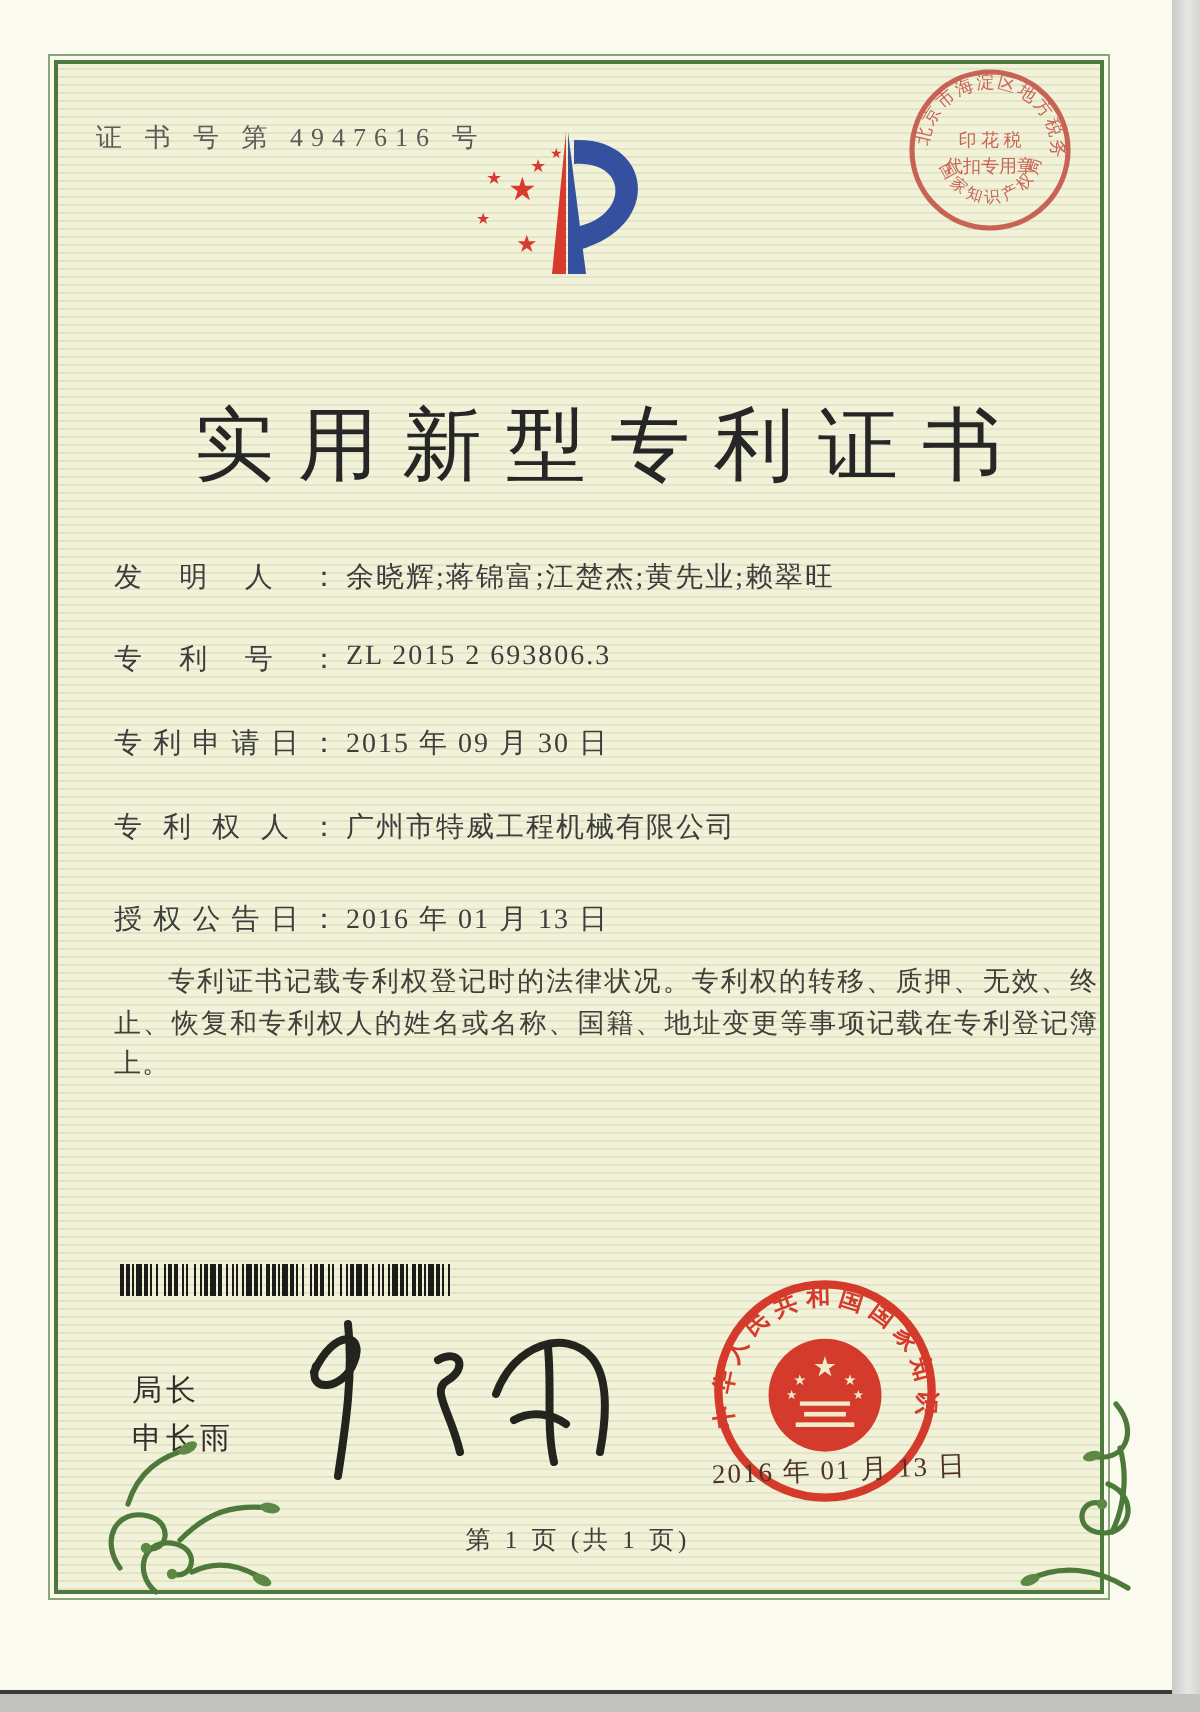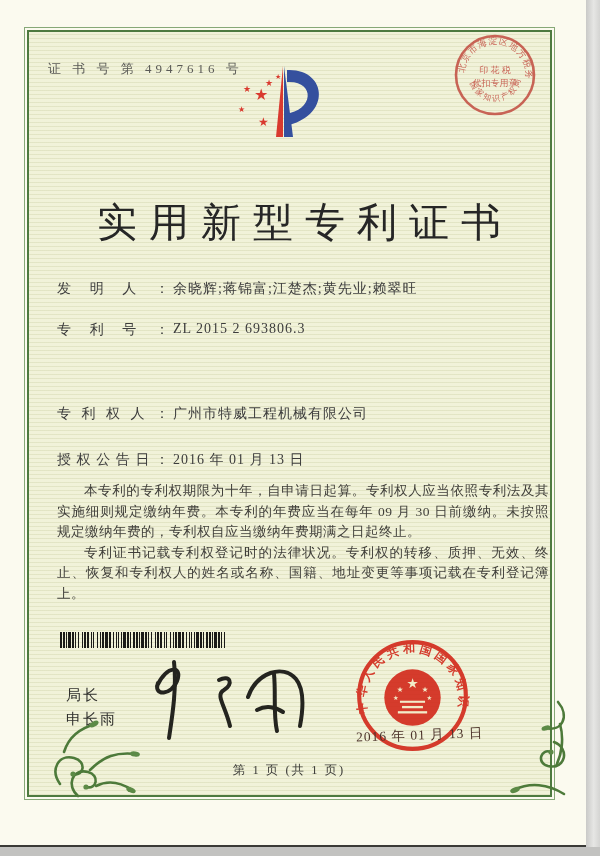--- a/index.html
+++ b/index.html
@@ -98,29 +98,31 @@
   </svg>
 
   <div class="title">实用新型专利证书</div>
 
   <div class="field-row r1">
     <span class="field-label">发明人：</span><span class="field-value">余晓辉;蒋锦富;江楚杰;黄先业;赖翠旺</span>
   </div>
   <div class="field-row r2">
     <span class="field-label">专利号：</span><span class="field-value">ZL 2015 2 693806.3</span>
   </div>
+  <div class="field-row r3">
+    <span class="field-label">专利申请日：</span><span class="field-value">2015 年 09 月 30 日</span>
+  </div>
   <div class="field-row r4">
     <span class="field-label">专利权人：</span><span class="field-value">广州市特威工程机械有限公司</span>
   </div>
   <div class="field-row r5">
     <span class="field-label">授权公告日：</span><span class="field-value">2016 年 01 月 13 日</span>
   </div>
 
   <div class="paras">
-    <p>本专利的专利权期限为十年，自申请日起算。专利权人应当依照专利法及其实施细则规定缴纳年费。本专利的年费应当在每年 09 月 30 日前缴纳。未按照规定缴纳年费的，专利权自应当缴纳年费期满之日起终止。</p>
     <p>专利证书记载专利权登记时的法律状况。专利权的转移、质押、无效、终止、恢复和专利权人的姓名或名称、国籍、地址变更等事项记载在专利登记簿上。</p>
   </div>
 
   <div class="barcode"><span style="width: 2px; background: rgb(27, 27, 24);"></span><span style="width: 1px; background: transparent;"></span><span style="width: 2px; background: rgb(27, 27, 24);"></span><span style="width: 1px; background: transparent;"></span><span style="width: 1px; background: rgb(27, 27, 24);"></span><span style="width: 1px; background: transparent;"></span><span style="width: 3px; background: rgb(27, 27, 24);"></span><span style="width: 1px; background: transparent;"></span><span style="width: 2px; background: rgb(27, 27, 24);"></span><span style="width: 1px; background: transparent;"></span><span style="width: 1px; background: rgb(27, 27, 24);"></span><span style="width: 2px; background: transparent;"></span><span style="width: 1px; background: rgb(27, 27, 24);"></span><span style="width: 3px; background: transparent;"></span><span style="width: 1px; background: rgb(27, 27, 24);"></span><span style="width: 1px; background: transparent;"></span><span style="width: 2px; background: rgb(27, 27, 24);"></span><span style="width: 1px; background: transparent;"></span><span style="width: 2px; background: rgb(27, 27, 24);"></span><span style="width: 2px; background: transparent;"></span><span style="width: 1px; background: rgb(27, 27, 24);"></span><span style="width: 1px; background: transparent;"></span><span style="width: 1px; background: rgb(27, 27, 24);"></span><span style="width: 3px; background: transparent;"></span><span style="width: 1px; background: rgb(27, 27, 24);"></span><span style="width: 2px; background: transparent;"></span><span style="width: 1px; background: rgb(27, 27, 24);"></span><span style="width: 1px; background: transparent;"></span><span style="width: 2px; background: rgb(27, 27, 24);"></span><span style="width: 1px; background: transparent;"></span><span style="width: 3px; background: rgb(27, 27, 24);"></span><span style="width: 1px; background: transparent;"></span><span style="width: 2px; background: rgb(27, 27, 24);"></span><span style="width: 2px; background: transparent;"></span><span style="width: 1px; background: rgb(27, 27, 24);"></span><span style="width: 2px; background: transparent;"></span><span style="width: 1px; background: rgb(27, 27, 24);"></span><span style="width: 1px; background: transparent;"></span><span style="width: 1px; background: rgb(27, 27, 24);"></span><span style="width: 2px; background: transparent;"></span><span style="width: 1px; background: rgb(27, 27, 24);"></span><span style="width: 1px; background: transparent;"></span><span style="width: 3px; background: rgb(27, 27, 24);"></span><span style="width: 1px; background: transparent;"></span><span style="width: 2px; background: rgb(27, 27, 24);"></span><span style="width: 1px; background: transparent;"></span><span style="width: 1px; background: rgb(27, 27, 24);"></span><span style="width: 2px; background: transparent;"></span><span style="width: 2px; background: rgb(27, 27, 24);"></span><span style="width: 1px; background: transparent;"></span><span style="width: 2px; background: rgb(27, 27, 24);"></span><span style="width: 1px; background: transparent;"></span><span style="width: 1px; background: rgb(27, 27, 24);"></span><span style="width: 1px; background: transparent;"></span><span style="width: 3px; background: rgb(27, 27, 24);"></span><span style="width: 1px; background: transparent;"></span><span style="width: 2px; background: rgb(27, 27, 24);"></span><span style="width: 1px; background: transparent;"></span><span style="width: 1px; background: rgb(27, 27, 24);"></span><span style="width: 2px; background: transparent;"></span><span style="width: 1px; background: rgb(27, 27, 24);"></span><span style="width: 3px; background: transparent;"></span><span style="width: 1px; background: rgb(27, 27, 24);"></span><span style="width: 1px; background: transparent;"></span><span style="width: 2px; background: rgb(27, 27, 24);"></span><span style="width: 1px; background: transparent;"></span><span style="width: 2px; background: rgb(27, 27, 24);"></span><span style="width: 2px; background: transparent;"></span><span style="width: 1px; background: rgb(27, 27, 24);"></span><span style="width: 1px; background: transparent;"></span><span style="width: 1px; background: rgb(27, 27, 24);"></span><span style="width: 3px; background: transparent;"></span><span style="width: 1px; background: rgb(27, 27, 24);"></span><span style="width: 2px; background: transparent;"></span><span style="width: 1px; background: rgb(27, 27, 24);"></span><span style="width: 1px; background: transparent;"></span><span style="width: 2px; background: rgb(27, 27, 24);"></span><span style="width: 1px; background: transparent;"></span><span style="width: 3px; background: rgb(27, 27, 24);"></span><span style="width: 1px; background: transparent;"></span><span style="width: 2px; background: rgb(27, 27, 24);"></span><span style="width: 2px; background: transparent;"></span><span style="width: 1px; background: rgb(27, 27, 24);"></span><span style="width: 2px; background: transparent;"></span><span style="width: 1px; background: rgb(27, 27, 24);"></span><span style="width: 1px; background: transparent;"></span><span style="width: 1px; background: rgb(27, 27, 24);"></span><span style="width: 2px; background: transparent;"></span><span style="width: 1px; background: rgb(27, 27, 24);"></span><span style="width: 1px; background: transparent;"></span><span style="width: 3px; background: rgb(27, 27, 24);"></span><span style="width: 1px; background: transparent;"></span><span style="width: 2px; background: rgb(27, 27, 24);"></span><span style="width: 1px; background: transparent;"></span><span style="width: 1px; background: rgb(27, 27, 24);"></span><span style="width: 2px; background: transparent;"></span><span style="width: 2px; background: rgb(27, 27, 24);"></span><span style="width: 1px; background: transparent;"></span><span style="width: 2px; background: rgb(27, 27, 24);"></span><span style="width: 1px; background: transparent;"></span><span style="width: 1px; background: rgb(27, 27, 24);"></span><span style="width: 1px; background: transparent;"></span><span style="width: 3px; background: rgb(27, 27, 24);"></span><span style="width: 1px; background: transparent;"></span><span style="width: 2px; background: rgb(27, 27, 24);"></span><span style="width: 1px; background: transparent;"></span><span style="width: 1px; background: rgb(27, 27, 24);"></span><span style="width: 2px; background: transparent;"></span><span style="width: 1px; background: rgb(27, 27, 24);"></span><span style="width: 3px; background: transparent;"></span></div>
 
   <div class="signer-title">局长</div>
   <div class="signer-name">申长雨</div>
 
   <svg class="signature" viewBox="0 0 190 95">
     <g fill="none" stroke="#24241f" stroke-width="4" stroke-linecap="round">

